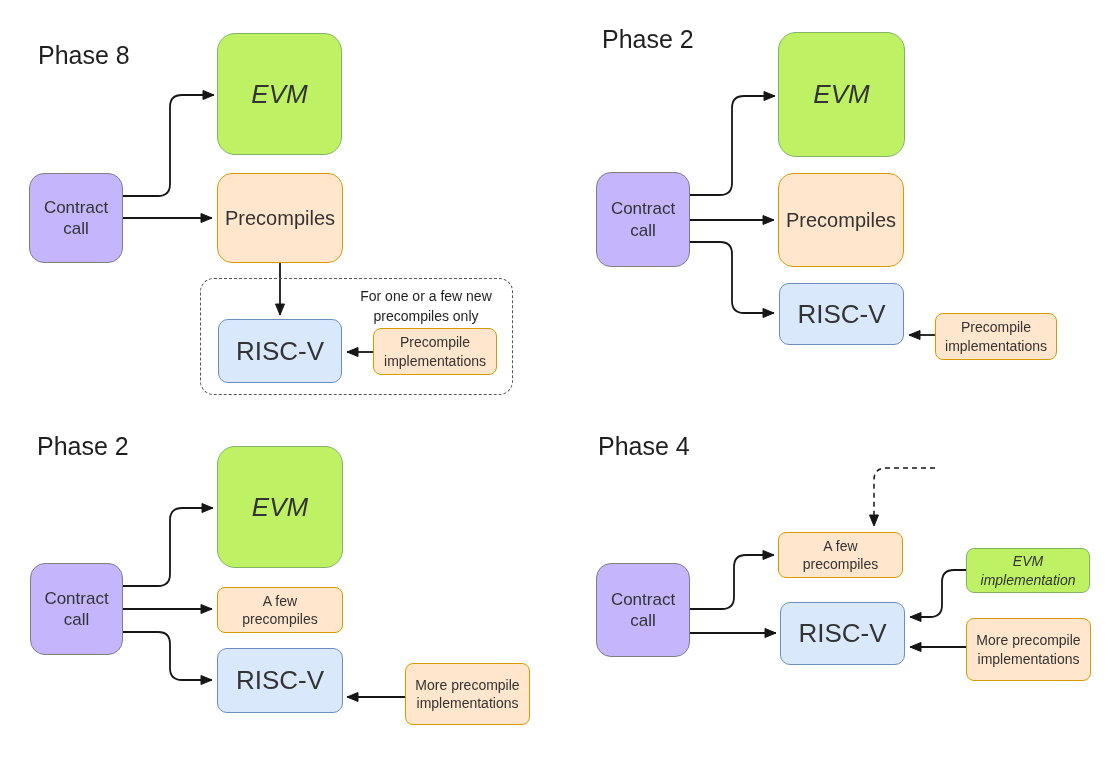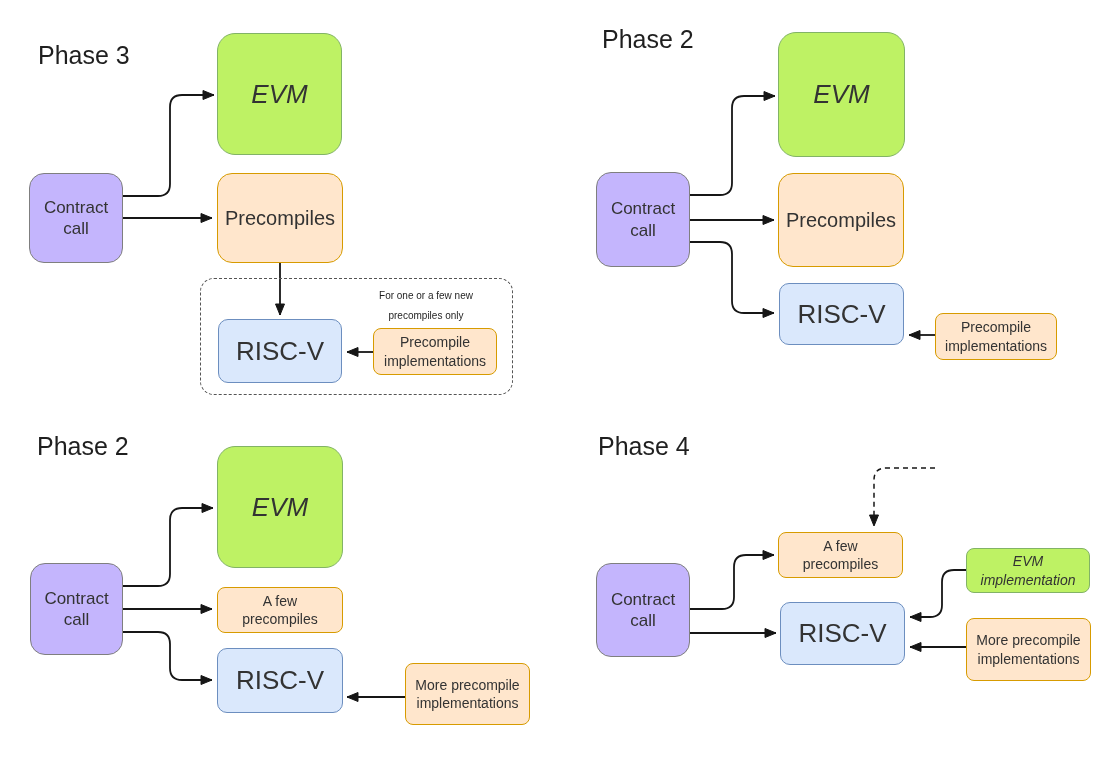--- a/index.html
+++ b/index.html
@@ -62,21 +62,21 @@
     border: 1.5px dashed #545454;
     border-radius: 14px;
     background: transparent;
   }
   .free-text {
     position: absolute;
     text-align: center;
     white-space: pre-line;
     color: #1f1f1f;
   }
-  .note-text { font-size: 10px; line-height: 20px; }
+  .note-text { font-size: 14px; line-height: 20px; }
   .annot-text { font-size: 14px; line-height: 21px; }
 </style>
 </head>
 <body>
 
 <div class="canvas">
 
   <svg class="edges" viewBox="0 0 1116 757" xmlns="http://www.w3.org/2000/svg">
     <defs>
       <marker id="arr" markerUnits="userSpaceOnUse" markerWidth="13" markerHeight="11" refX="11" refY="5.5" orient="auto">
@@ -107,21 +107,21 @@
 
     <g>
       <path class="edge dashedEdge" d="M 935 468 L 886 468 Q 874 468 874 480 L 874 525" marker-end="url(#arr)"></path>
       <path class="edge" d="M 690 609 L 722 609 Q 734 609 734 597 L 734 567 Q 734 555 746 555 L 773 555" marker-end="url(#arr)"></path>
       <path class="edge" d="M 690 633 L 775 633" marker-end="url(#arr)"></path>
       <path class="edge" d="M 966 570 L 954 570 Q 942 570 942 582 L 942 605 Q 942 617 930 617 L 911 617" marker-end="url(#arr)"></path>
       <path class="edge" d="M 966 647 L 911 647" marker-end="url(#arr)"></path>
     </g>
   </svg>
 
-  <div class="phase-label" style="left:38px; top:41px">Phase 3</div>
+  <div class="phase-label" style="left:38px; top:41px">Phase 8</div>
 
   <div class="group-dashed" style="left:200px; top:278px; width:313px; height:117px"></div>
 
   <div class="node gray r15 fs17" style="left:29px; top:173px; width:94px; height:90px">Contract
 call</div>
 
   <div class="node green r18 fs26" style="left:217px; top:33px; width:125px; height:122px">EVM</div>
 
   <div class="node orange r15 fs20" style="left:217px; top:173px; width:126px; height:90px">Precompiles</div>
 

